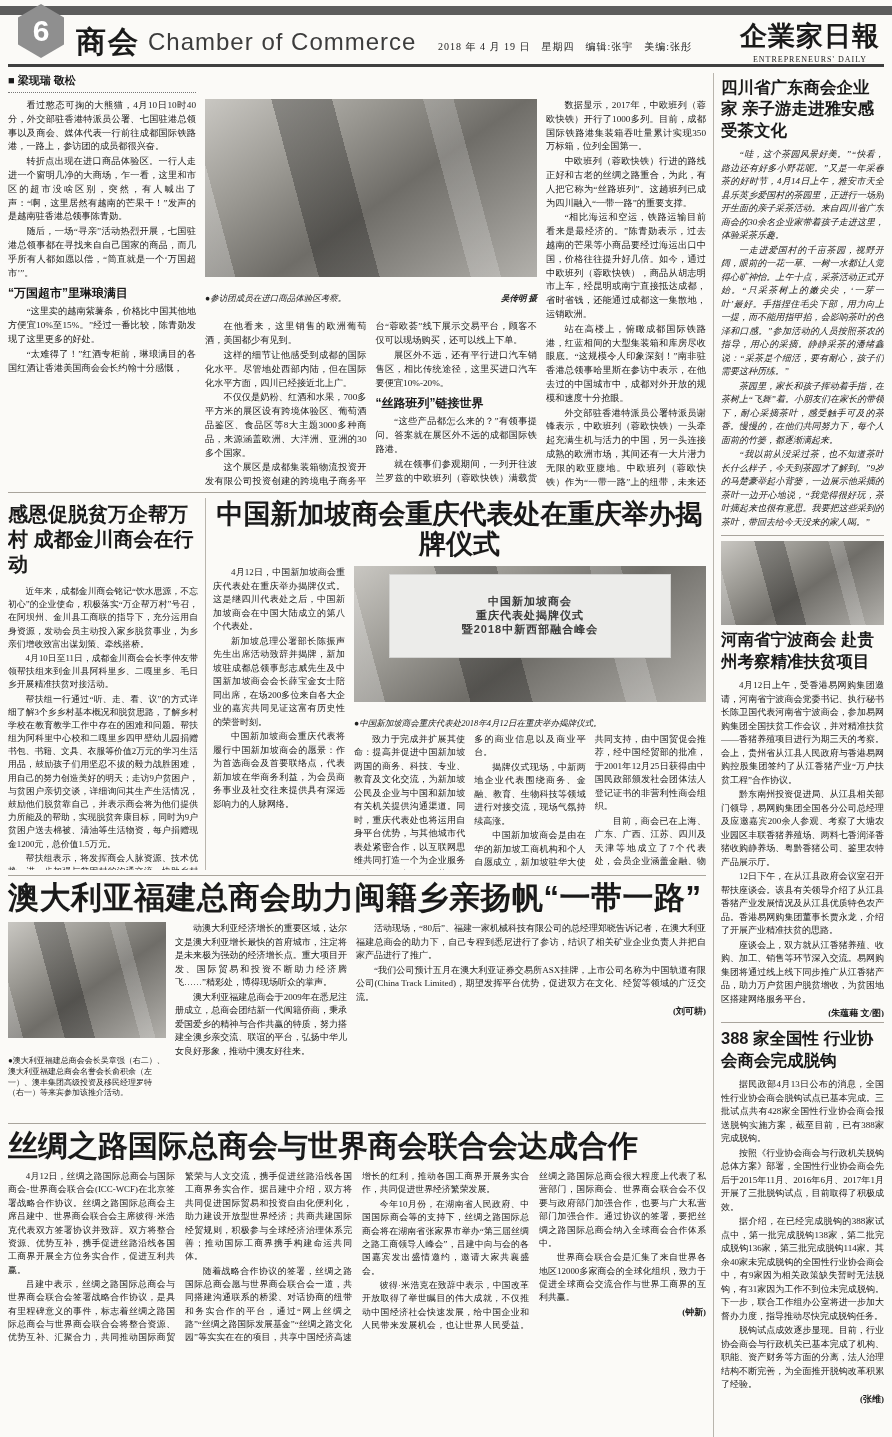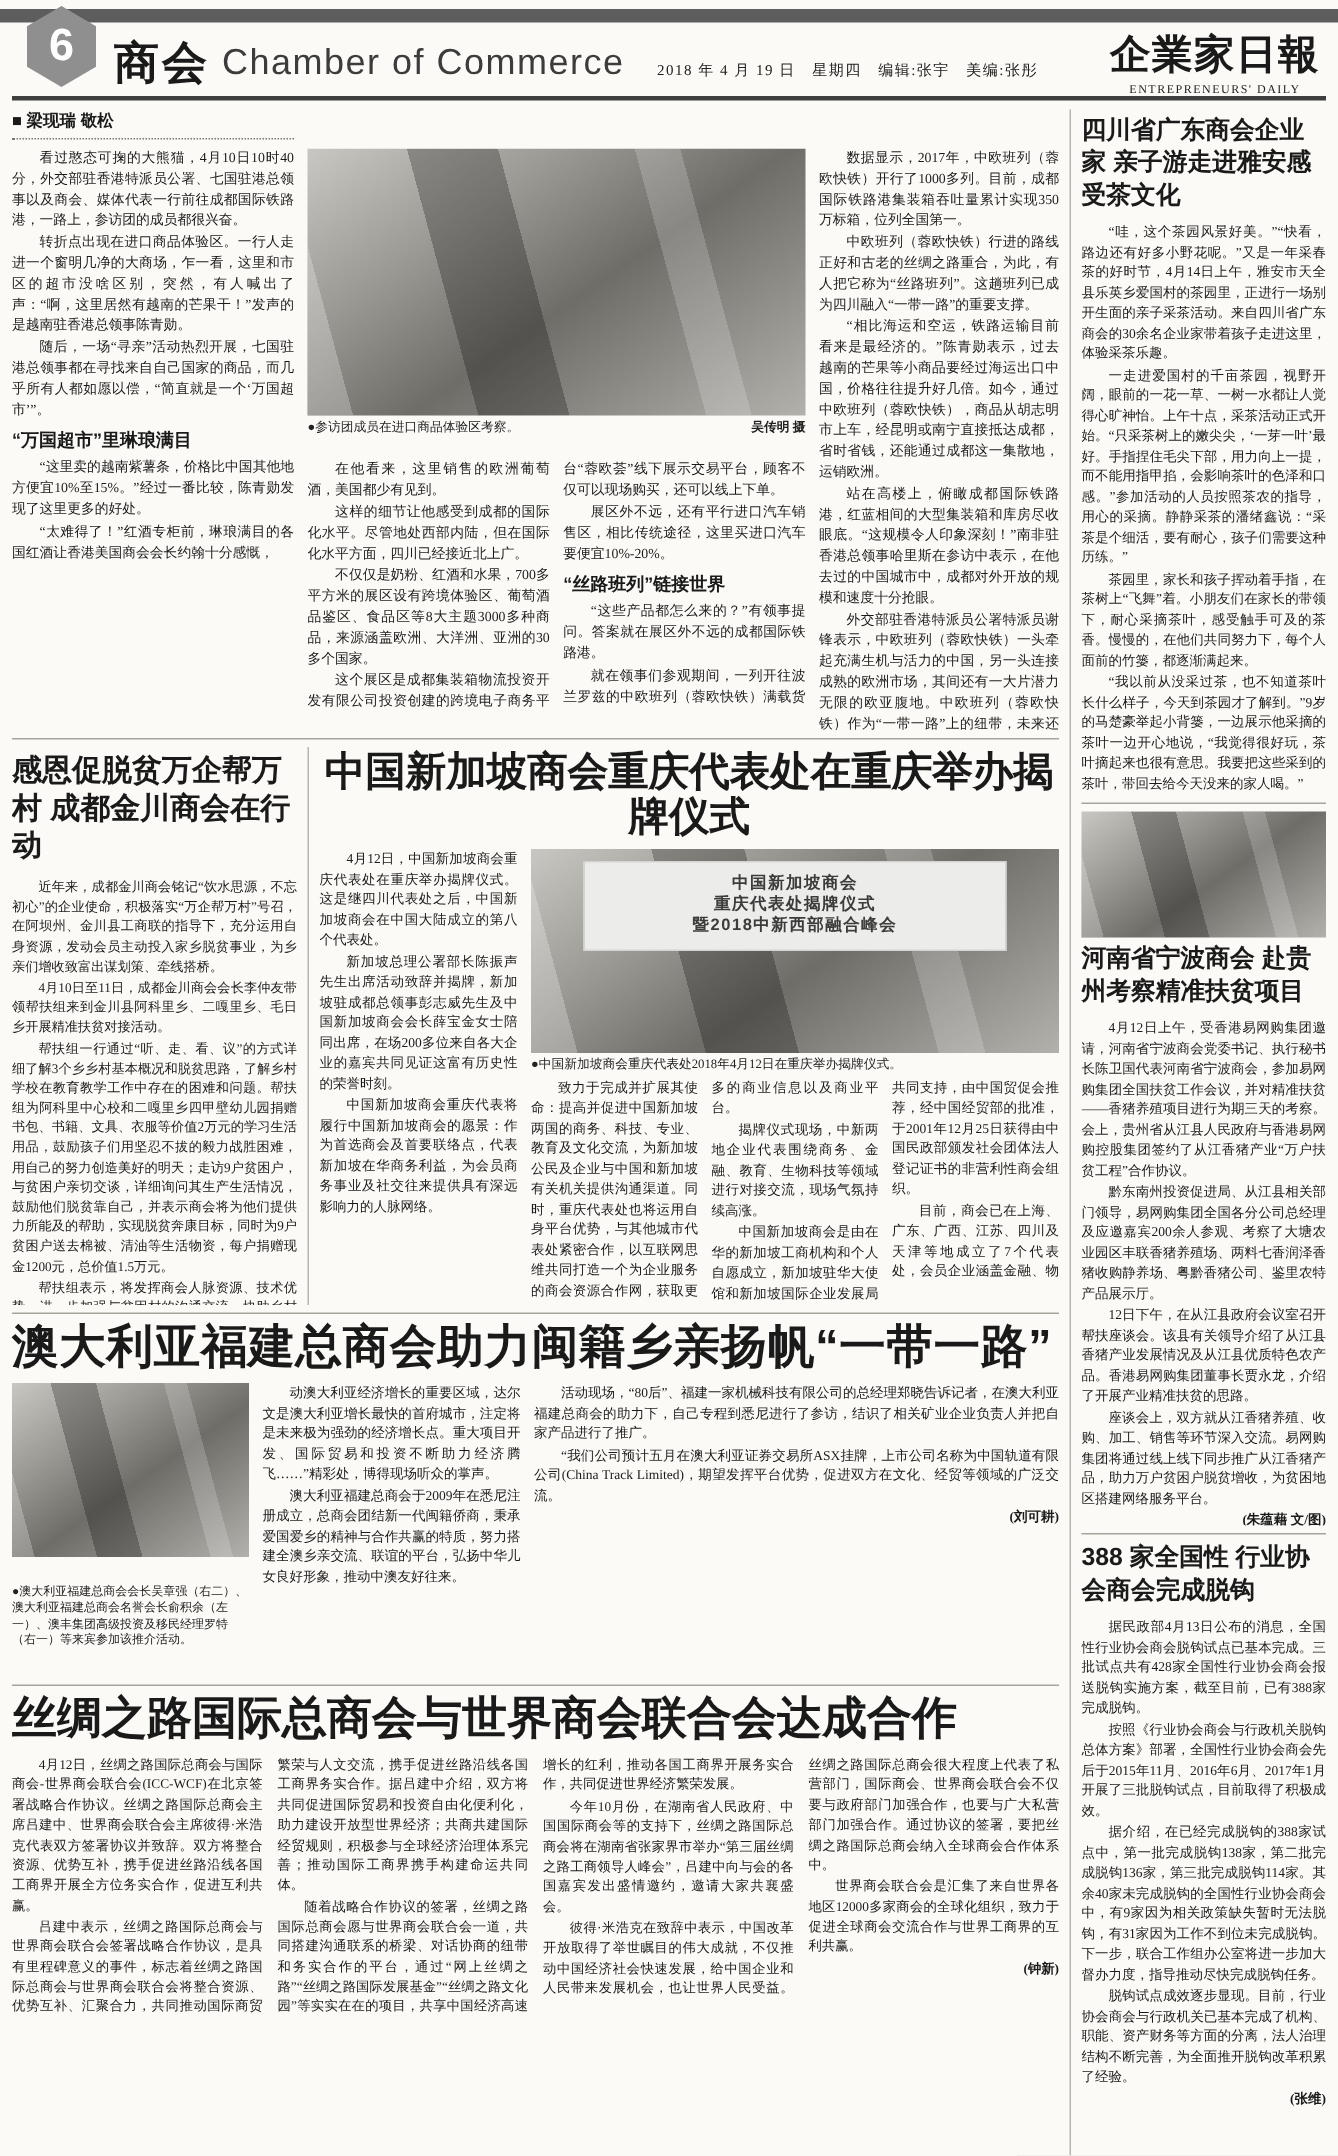--- a/index.html
+++ b/index.html
@@ -28,21 +28,21 @@
   .vrule{width:1px;background:#b9b5ad;flex:none;}
   .rail{flex:1;min-width:0;}
   .hrule{height:1px;background:#a9a49c;margin:5px 0;}
   .para{margin:0 0 1px;text-indent:2em;text-align:justify;line-height:1.5;}
   .para.sub{font:bold 12px "Liberation Sans",sans-serif;text-indent:0;text-align:left;margin:5px 0 3px;}
   .para.sign{text-align:right;text-indent:0;font-weight:bold;}
   .photo{position:relative;width:100%;background:
      linear-gradient(145deg,#c9c7c2 0%,#9a9892 30%,#6f6d68 55%,#8d8b86 75%,#b3b1ac 100%);overflow:hidden;}
   .photo::after{content:"";position:absolute;inset:0;
      background:linear-gradient(75deg,rgba(255,255,255,.25) 0 8%,transparent 8% 30%,rgba(0,0,0,.25) 30% 46%,transparent 46% 70%,rgba(255,255,255,.18) 70% 78%,transparent 78%);}
-  .caption{display:flex;gap:3px;font-size:8.5px;line-height:1.35;color:#222;margin-top:2px;}
+  .caption{display:flex;gap:3px;font-size:8.5px;line-height:1.35;color:#222;margin-top:16px;font-style:italic;}
   .caption .ctext{flex:1;}
   .caption .credit{white-space:nowrap;font-weight:bold;}
   .cols2{column-count:2;column-gap:9px;}
   .cols3{column-count:3;column-gap:9px;}
   .cols4{column-count:4;column-gap:10px;}
 
   
   .lead h1{margin:2px 0 8px;font:bold 36px/1.1 "Liberation Sans",sans-serif;letter-spacing:1px;color:#161616;}
   .byline{font:bold 11px "Liberation Sans",sans-serif;border-bottom:1px dotted #777;
           padding-bottom:4px;margin-bottom:6px;width:188px;}
@@ -58,42 +58,42 @@
   .jinchuan{width:190px;flex:none;}
   .jinchuan h2{margin:4px 0 8px;font:bold 20px/1.25 "Liberation Sans",sans-serif;}
   .jinchuan .abody{font-size:8.8px;height:300px;overflow:hidden;}
   .sg{flex:1;min-width:0;}
   .sg h2{margin:2px 0 7px;text-align:center;font:bold 27px/1.1 "Liberation Sans",sans-serif;}
   .sg-body{display:flex;gap:9px;height:322px;overflow:hidden;font-size:9px;}
   .sg .colA{width:132px;flex:none;overflow:hidden;}
   .sg .rblock{flex:1;min-width:0;}
   .sg .photo{height:136px;}
   .banner{position:absolute;left:10%;top:8px;width:80%;background:#ececea;border:1px solid #d4d4d2;
-          padding:8px 4px;text-align:center;z-index:2;}
+          padding:20px 4px;text-align:center;z-index:2;}
   .banner div{font:bold 11px/1.25 "Liberation Sans",sans-serif;color:#3c3c3c;letter-spacing:1px;}
   .sg .mid-text{height:158px;overflow:hidden;margin-top:3px;}
 
   
   .aus h2{margin:2px 0 7px;font:bold 31px/1.1 "Liberation Sans",sans-serif;letter-spacing:0.5px;}
   .aus-body{display:flex;gap:9px;height:196px;overflow:hidden;font-size:9px;}
   .aus .colA{width:172px;flex:none;overflow:hidden;}
   .aus .pblock{width:158px;flex:none;}
   .aus .photo{height:116px;}
   .aus .pcap{font-size:8px;line-height:1.35;color:#222;margin-top:18px;}
   .aus .colC{width:172px;flex:none;overflow:hidden;}
   .aus .colD{flex:1;overflow:hidden;}
 
   
   .silk h2{margin:2px 0 8px;font:bold 30px/1.1 "Liberation Sans",sans-serif;}
   .silk .abody{height:178px;overflow:hidden;font-size:8.9px;}
 
   
   .rail{font-size:9px;}
   .rail h2{margin:4px 0 7px;font:bold 16.5px/1.3 "Liberation Sans",sans-serif;}
-  .tea .abody{height:382px;overflow:hidden;}
+  .tea .abody{height:382px;overflow:hidden;font-style:italic;}
   .henan-photo{height:84px;margin:2px 0 4px;}
   .henan .abody{height:338px;overflow:hidden;}
   .detach .abody{height:372px;overflow:hidden;}
 </style>
 </head>
 <body>
 
 <div class="page">
   <div class="topbar"></div>
   <header>

